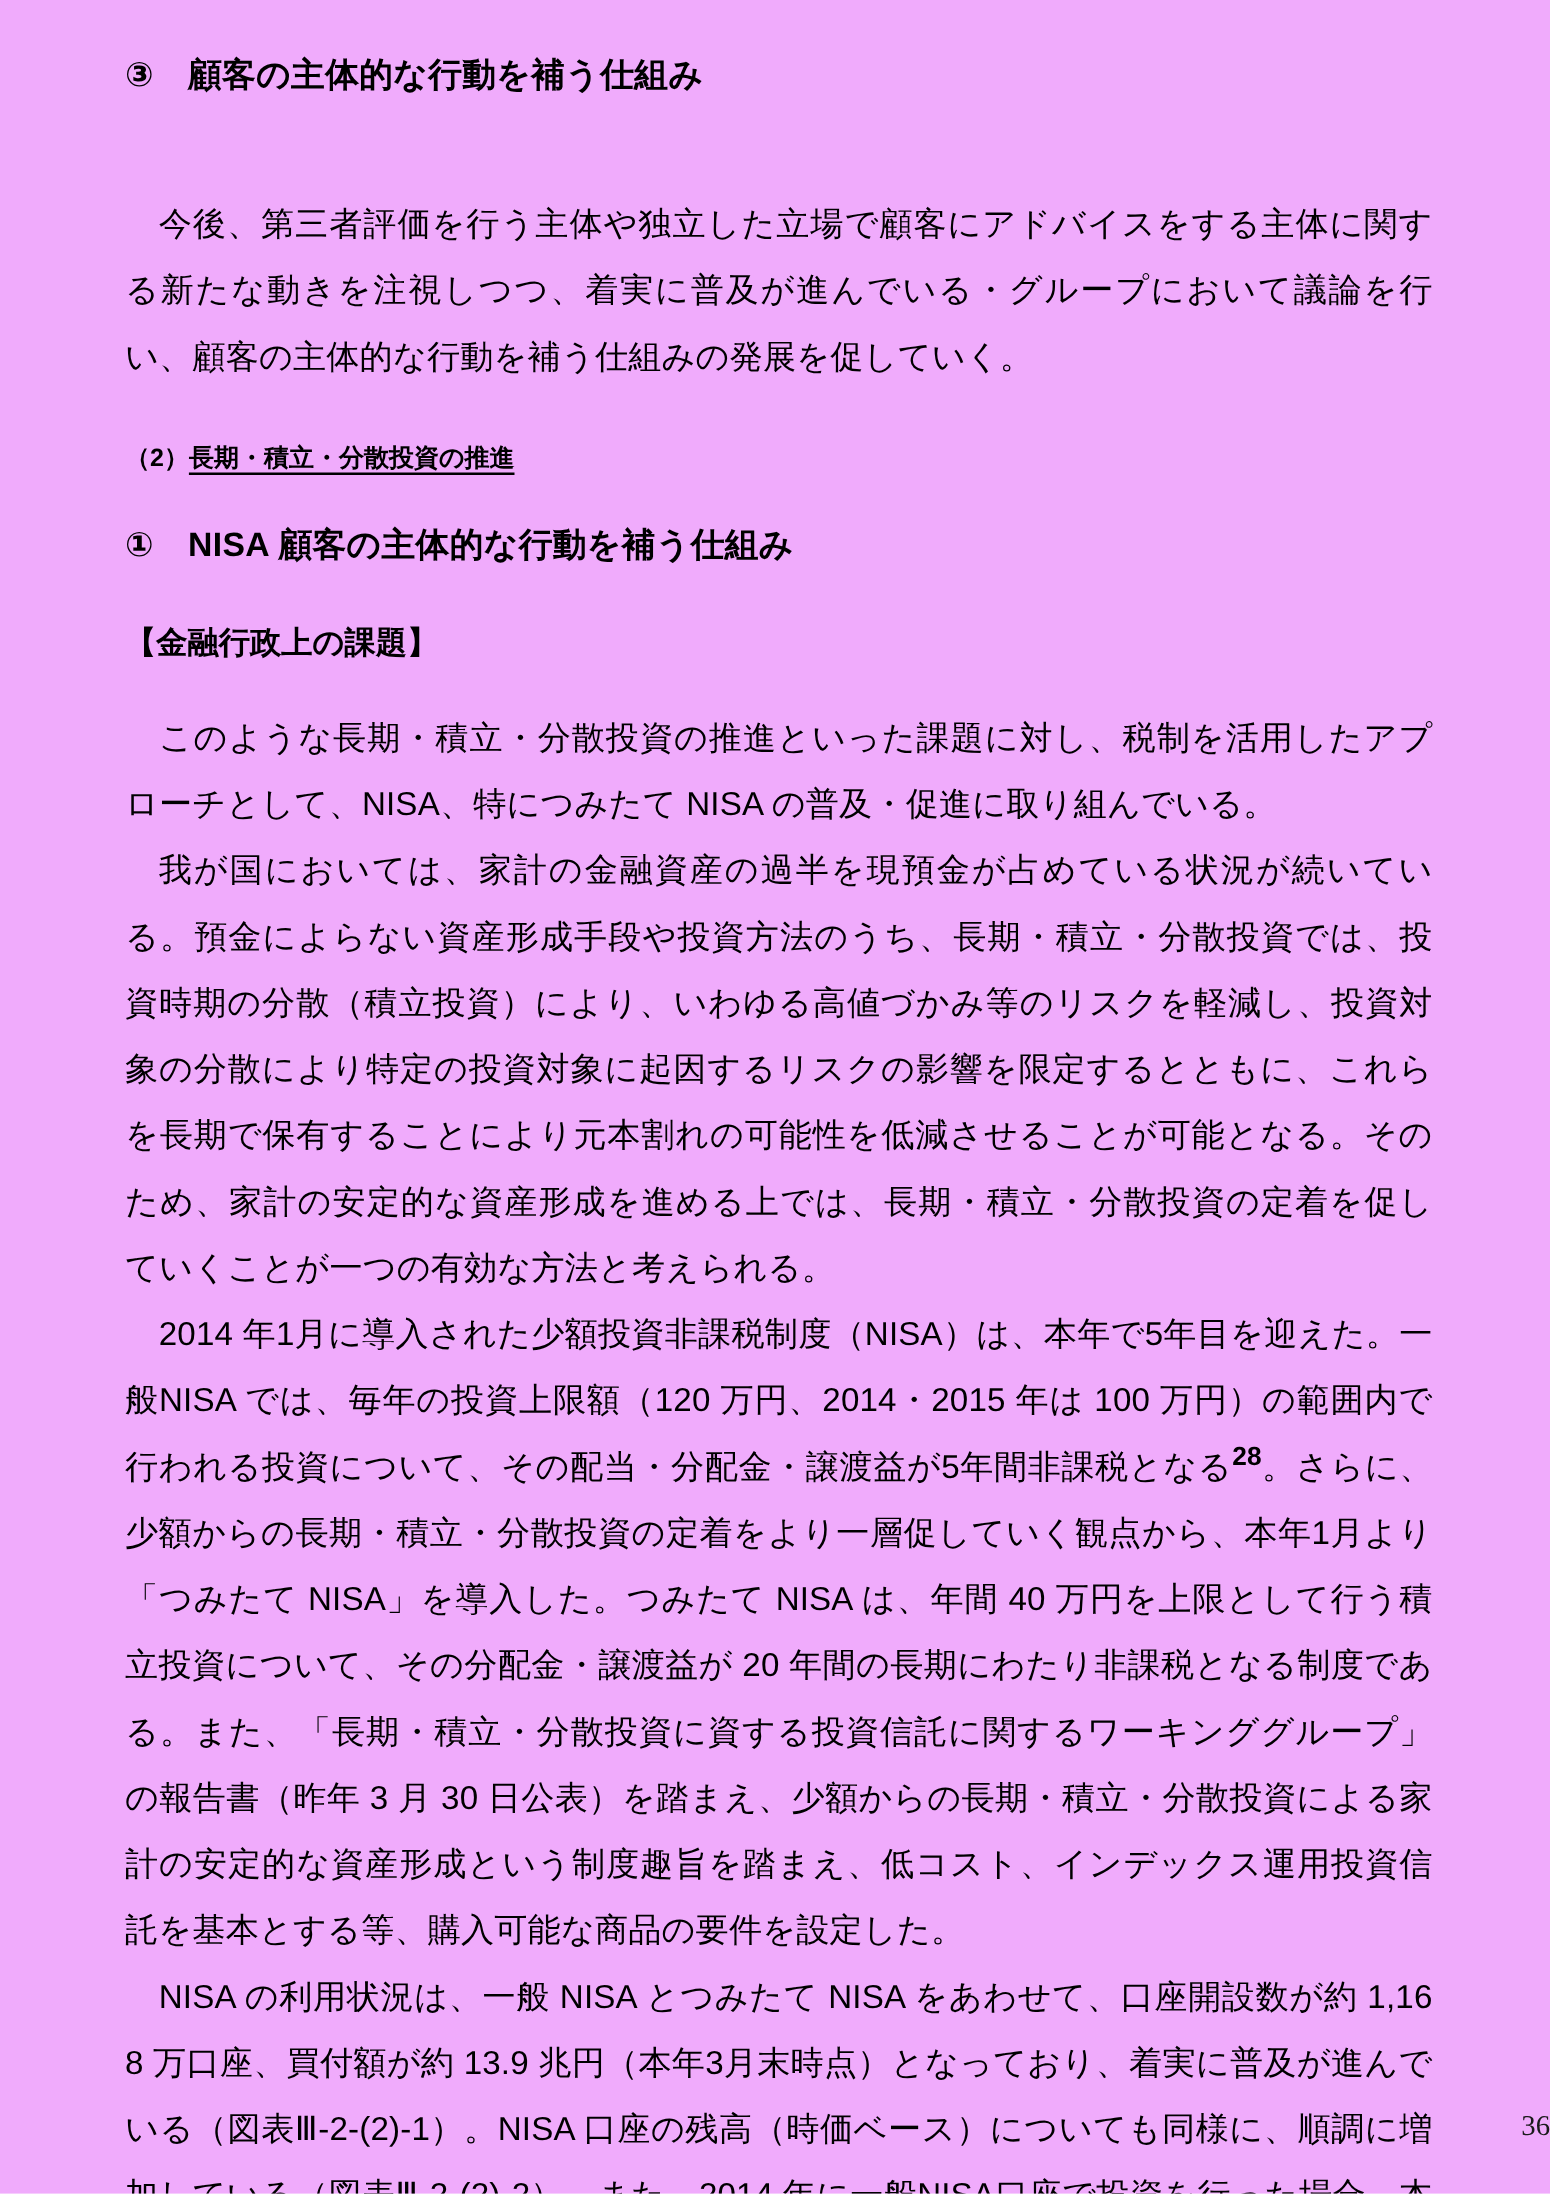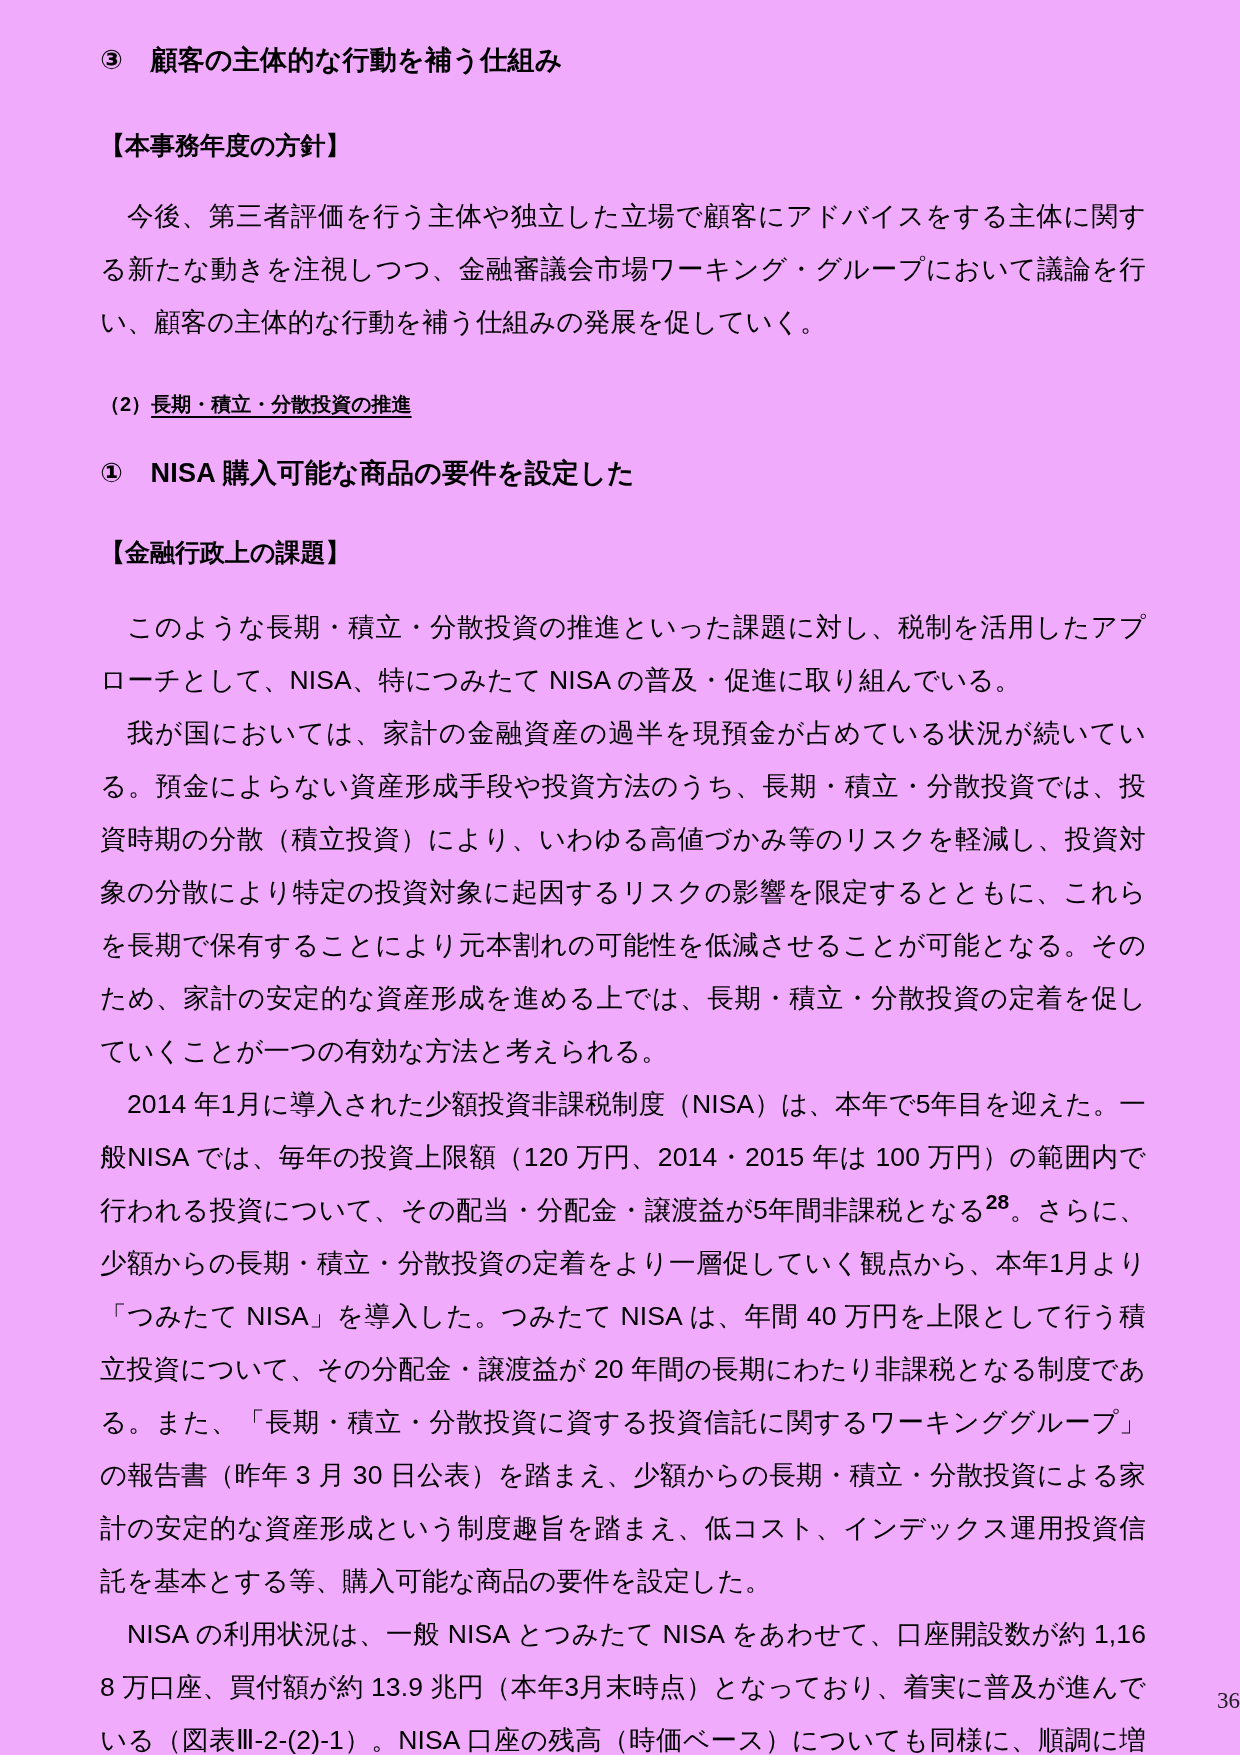--- a/index.html
+++ b/index.html
@@ -98,33 +98,32 @@
 
 <div class="page">
   <div class="content">
 
     <div class="sp-40"></div>
 
     <div class="h-num">③　顧客の主体的な行動を補う仕組み</div>
 
     <div class="sp-46"></div>
 
-    <div class="h-bracket">【本事務年度の方針】</div>
 
     <div class="sp-26"></div>
 
-    <p class="para">今後、第三者評価を行う主体や独立した立場で顧客にアドバイスをする主体に関する新たな動きを注視しつつ、金融審議会市場ワーキング・グループにおいて議論を行い、顧客の主体的な行動を補う仕組みの発展を促していく。</p>
+    <p class="para">今後、第三者評価を行う主体や独立した立場で顧客にアドバイスをする主体に関する新たな動きを注視しつつ、着実に普及が進んでいる・グループにおいて議論を行い、顧客の主体的な行動を補う仕組みの発展を促していく。</p>
 
     <div class="sp-40"></div>
 
     <div class="h-underline"><span>（2）</span><span class="ul">長期・積立・分散投資の推進</span></div>
 
     <div class="sp-34"></div>
 
-    <div class="h-num">①　NISA 購入可能な商品の要件を設定した</div>
+    <div class="h-num">①　NISA 顧客の主体的な行動を補う仕組み</div>
 
     <div class="sp-40"></div>
 
     <div class="h-bracket">【金融行政上の課題】</div>
 
     <div class="sp-30"></div>
 
     <p class="para">このような長期・積立・分散投資の推進といった課題に対し、税制を活用したアプローチとして、NISA、特につみたて NISA の普及・促進に取り組んでいる。</p>
 
     <p class="para">我が国においては、家計の金融資産の過半を現預金が占めている状況が続いている。預金によらない資産形成手段や投資方法のうち、長期・積立・分散投資では、投資時期の分散（積立投資）により、いわゆる高値づかみ等のリスクを軽減し、投資対象の分散により特定の投資対象に起因するリスクの影響を限定するとともに、これらを長期で保有することにより元本割れの可能性を低減させることが可能となる。そのため、家計の安定的な資産形成を進める上では、長期・積立・分散投資の定着を促していくことが一つの有効な方法と考えられる。</p>

